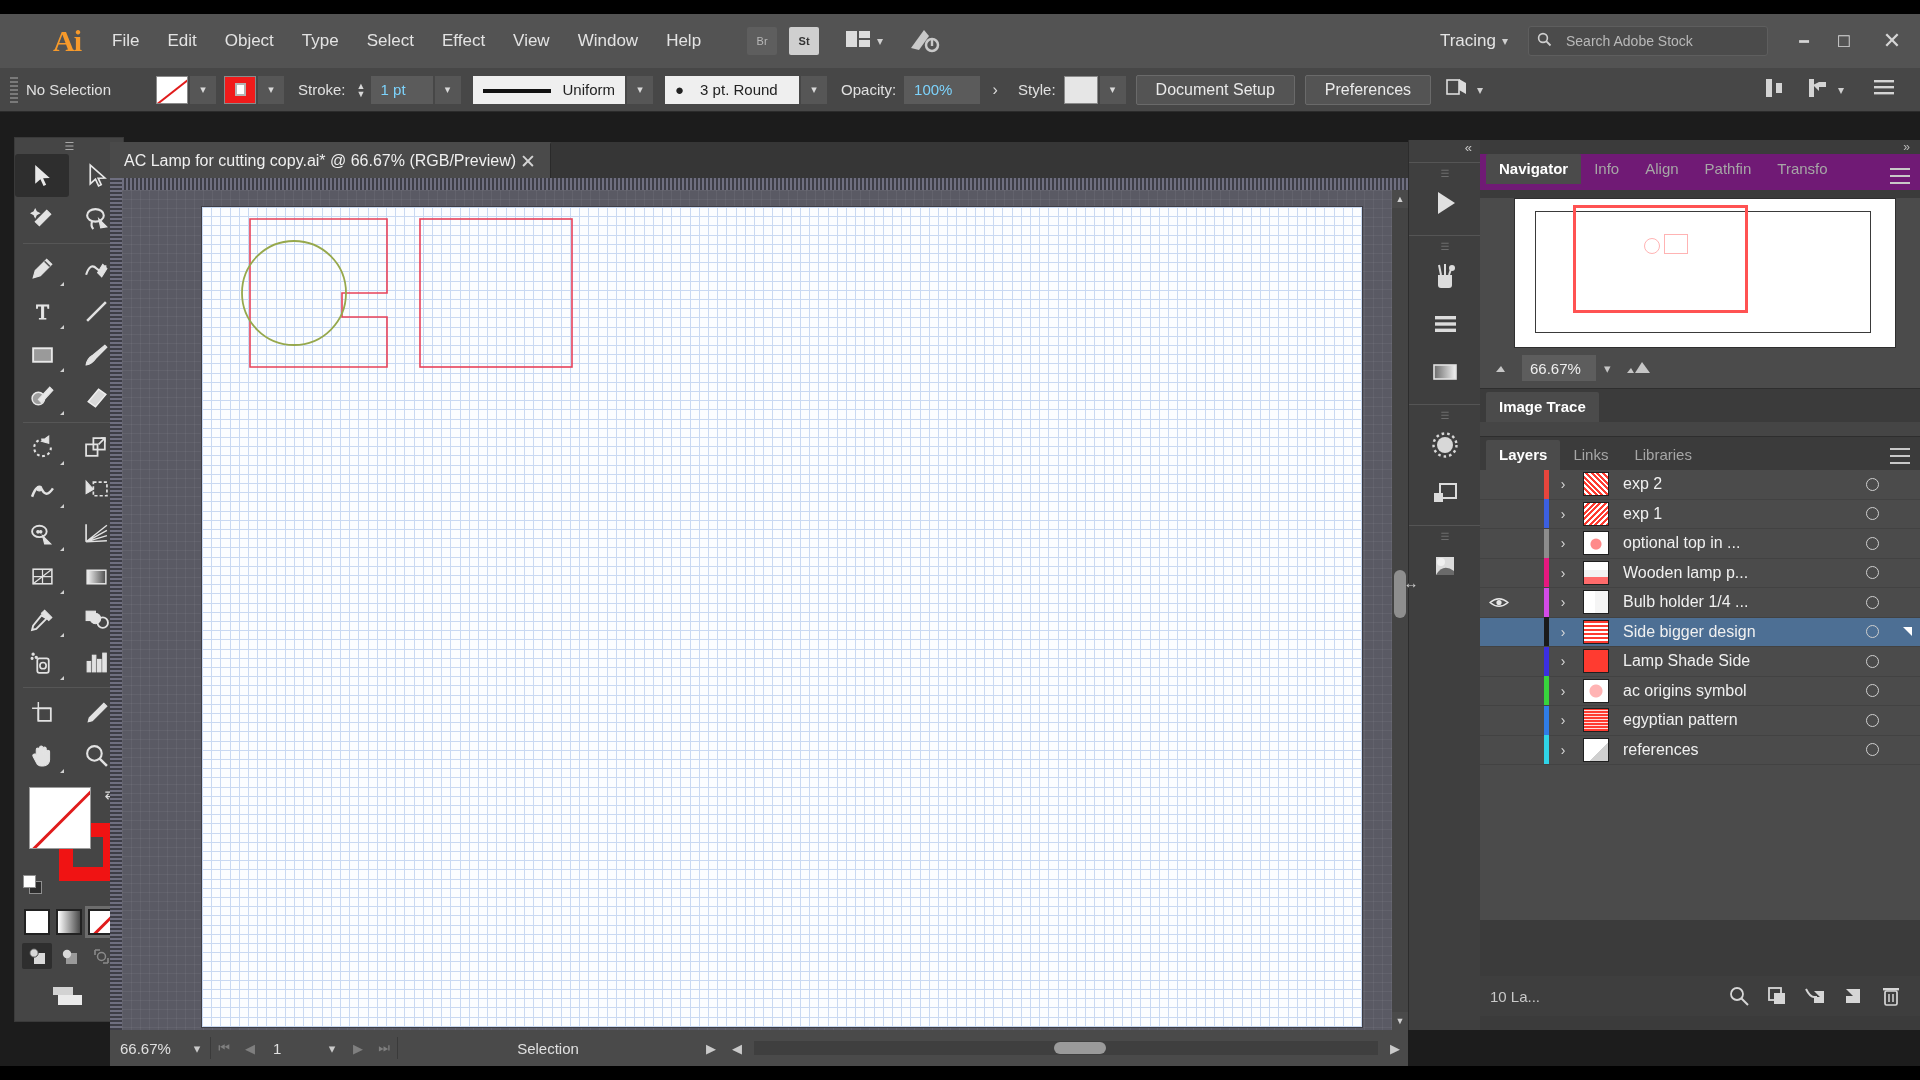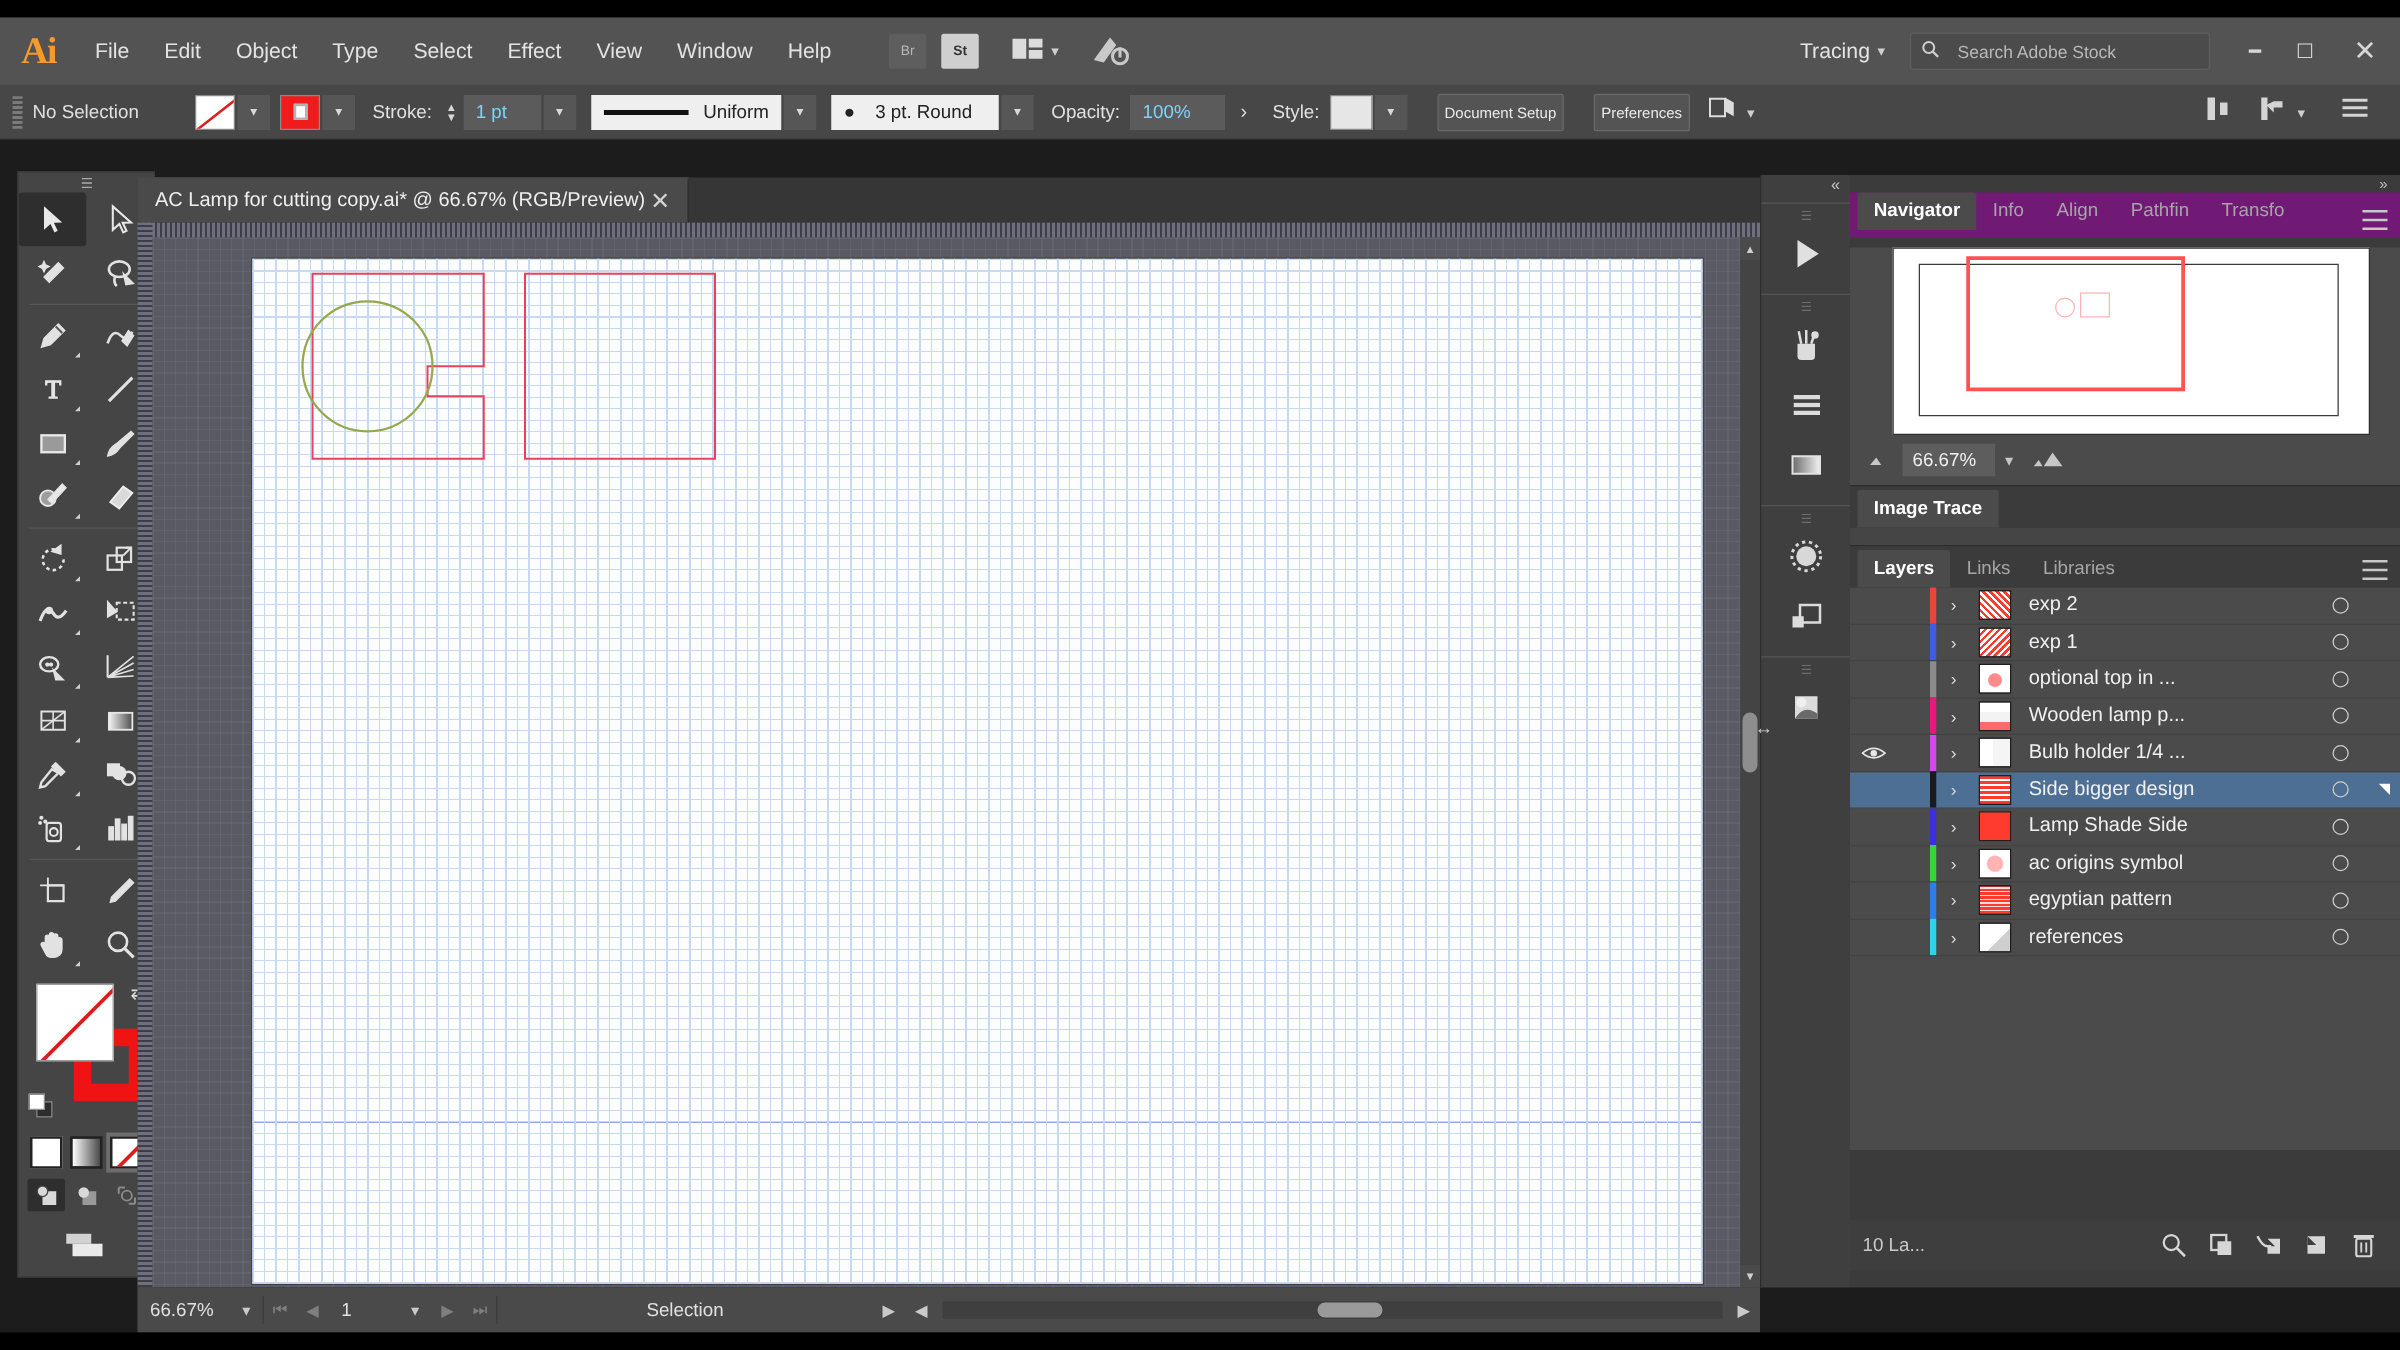--- a/index.html
+++ b/index.html
@@ -12,21 +12,21 @@
   #app {
     position:absolute; left:0; top:0; width:1920px; height:1080px;
     background:#1c1c1c;
   }
   
   .blackstrip { position:absolute; left:0; width:1920px; background:#000; }
 
   
   #menubar {
     position:absolute; left:0; top:14px; width:1920px; height:54px;
-    background:#535353; display:flex; align-items:center;
+    background:#535353; display:flex; align-items:center;padding-left:36px;
   }
   #ailogo {
     width:62px; height:54px; display:flex; align-items:center; justify-content:center;
     color:#f79a2b; font-size:30px; font-weight:bold; font-family:"Liberation Serif",serif;
     letter-spacing:-1px;
   }
   .menu-item {
     padding:0 14px; height:54px; line-height:54px; font-size:17px; color:#e3e3e3;
     cursor:default; white-space:nowrap;
   }
@@ -80,23 +80,23 @@
   }
   .spinner { width:15px; display:flex; flex-direction:column; align-items:center;
              font-size:9px; line-height:8px; color:#d8d8d8; margin-right:2px;}
   .field {
     height:28px; background:#5b5b5b; display:flex; align-items:center; padding:0 10px;
     font-size:15px; color:#7dd3fc; white-space:nowrap;
   }
   .field.wide { min-width:128px; }
   .field.light { background:#efefef; color:#222; }
   .btn-ghost {
-    height:30px; padding:0 5px; display:flex; align-items:center; font-size:12px;
+    height:30px; padding:0 19px; display:flex; align-items:center; font-size:16px;
     color:#eaeaea; background:#545454; border:1px solid #6a6a6a; border-radius:2px;
-    margin-left:24px;
+    margin-left:10px;
   }
   .stylebox { width:34px; height:28px; background:#e6e6e6; border:1px solid #8a8a8a; }
 
   
   #toolpanel {
     position:absolute; left:14px; top:137px; width:110px; height:885px;
     background:#454545; border:1px solid #3a3a3a;
   }
   #toolgrip { height:16px; display:flex; align-items:center; justify-content:center;
      color:#a9a9a9; font-size:11px; letter-spacing:-1px;}

